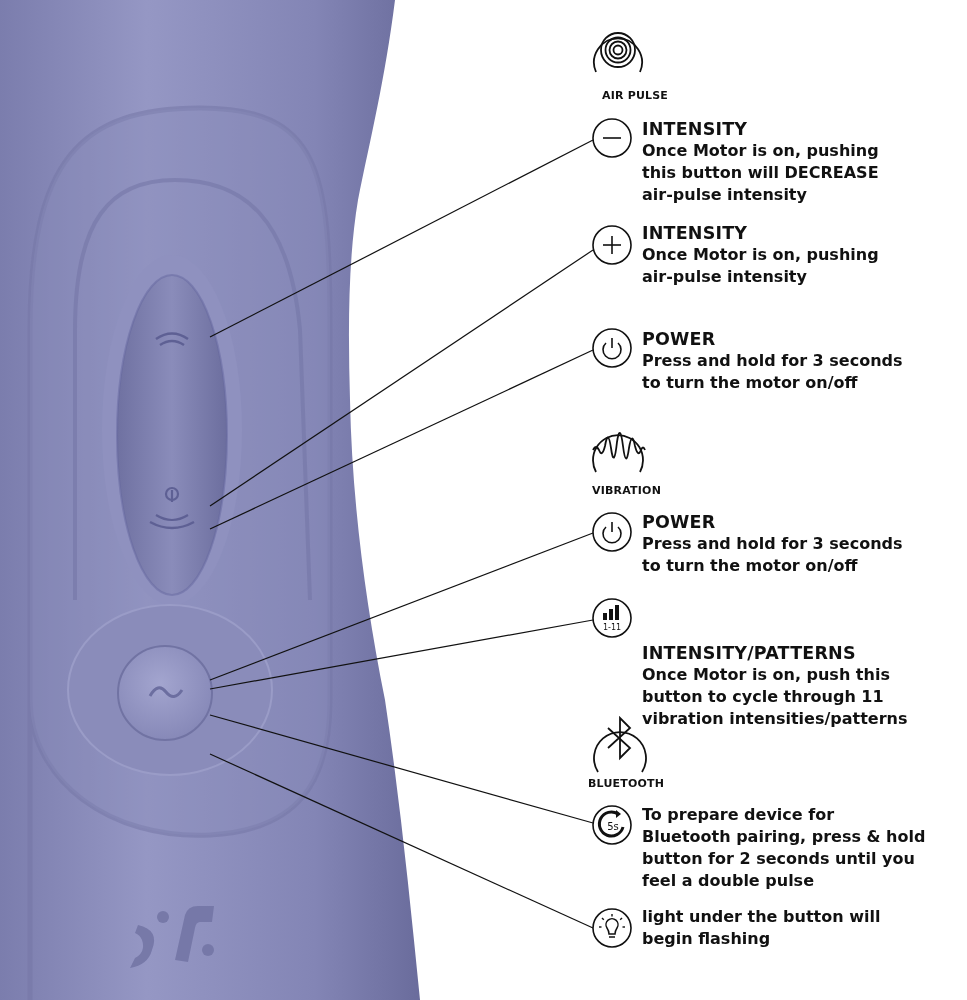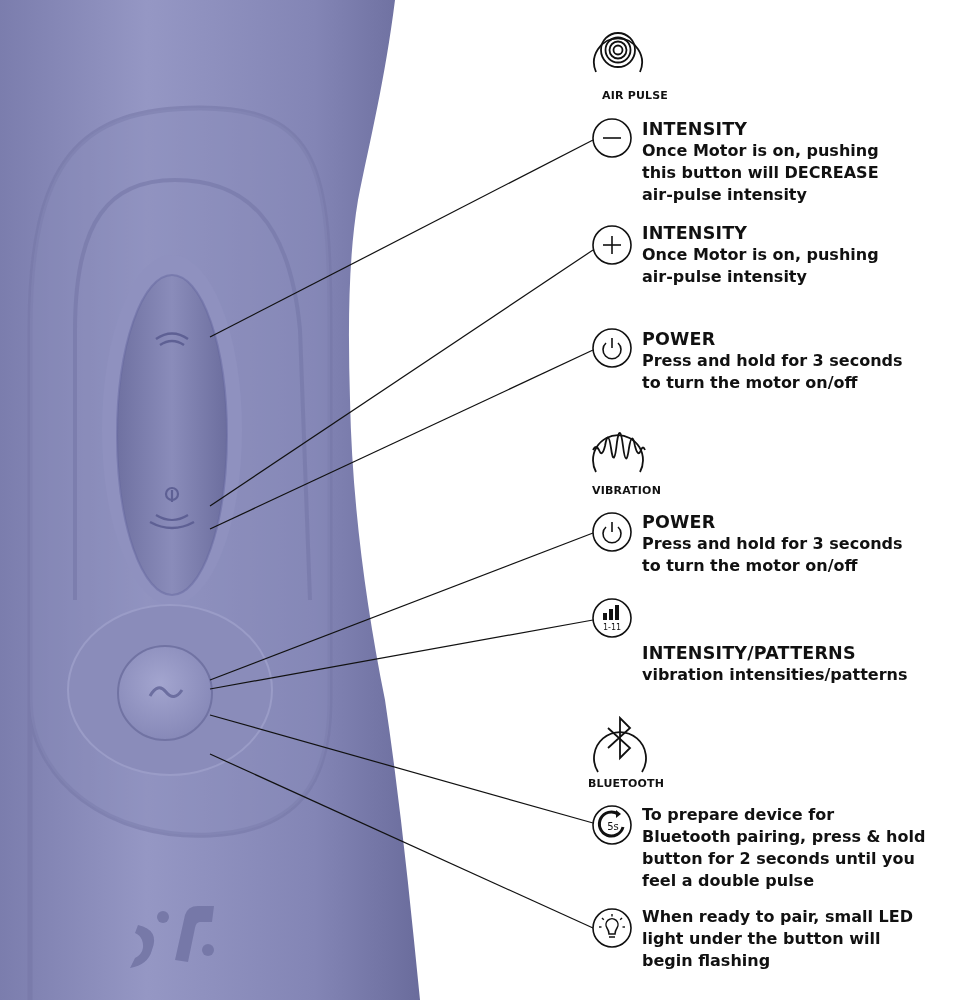--- a/index.html
+++ b/index.html
@@ -144,20 +144,22 @@
 
   <svg class="circle-icon" style="left:592px; top:598px;" viewBox="0 0 40 40">
     <circle cx="20" cy="20" r="19" fill="#fff" stroke="#111" stroke-width="1.6"></circle>
     <rect x="11" y="15" width="4" height="7" fill="#111"></rect>
     <rect x="17" y="11" width="4" height="11" fill="#111"></rect>
     <rect x="23" y="7" width="4" height="15" fill="#111"></rect>
     <text x="20" y="32" font-size="8" text-anchor="middle" fill="#111" font-family="DejaVu Sans, sans-serif">1-11</text>
   </svg>
   <div class="callout" style="top:610px;margin-top:32px;">
     <div class="title">INTENSITY/PATTERNS</div>
+    <div class="desc">Once Motor is on, push this</div>
+    <div class="desc">button to cycle through 11</div>
     <div class="desc">vibration intensities/patterns</div>
   </div>
 
   <svg class="cat-icon" style="left:590px; top:702px; width:60px; height:72px;" viewBox="0 0 60 72">
     <path d="M8,70 A26,26 0 1,1 52,70" fill="none" stroke="#111" stroke-width="1.8"></path>
     <path d="M18,26 L40,46 L30,56 L30,16 L40,26 L18,46" fill="none" stroke="#111" stroke-width="1.8" stroke-linejoin="miter"></path>
   </svg>
   <div class="cat-label" style="left:588px; top:777px; width:100px; text-align:left;">BLUETOOTH</div>
 
   <svg class="circle-icon" style="left:592px; top:805px;" viewBox="0 0 40 40">
@@ -177,18 +179,17 @@
     <circle cx="20" cy="20" r="19" fill="#fff" stroke="#111" stroke-width="1.6"></circle>
     <path d="M15,20 A6,6 0 1,1 25,20 Q23,23 23,26 L17,26 Q17,23 15,20 Z" fill="none" stroke="#111" stroke-width="1.5"></path>
     <line x1="17" y1="29" x2="23" y2="29" stroke="#111" stroke-width="1.5"></line>
     <line x1="20" y1="6" x2="20" y2="8.5" stroke="#111" stroke-width="1.4"></line>
     <line x1="10" y1="10" x2="11.8" y2="11.8" stroke="#111" stroke-width="1.4"></line>
     <line x1="30" y1="10" x2="28.2" y2="11.8" stroke="#111" stroke-width="1.4"></line>
     <line x1="7" y1="19" x2="9.5" y2="19" stroke="#111" stroke-width="1.4"></line>
     <line x1="30.5" y1="19" x2="33" y2="19" stroke="#111" stroke-width="1.4"></line>
   </svg>
   <div class="callout" style="top:906px;">
-    <div class="desc">When ready to pair, small LED</div>
     <div class="desc">light under the button will</div>
     <div class="desc">begin flashing</div>
   </div>
 
 </div>
 
 </body></html>

